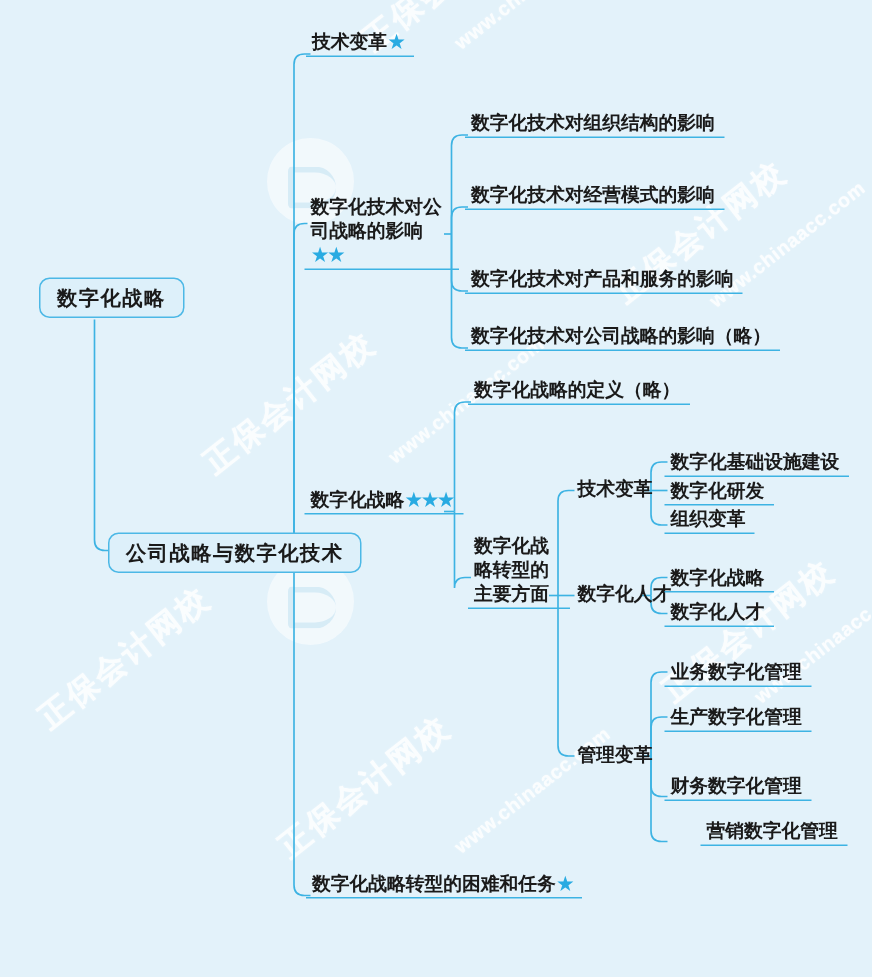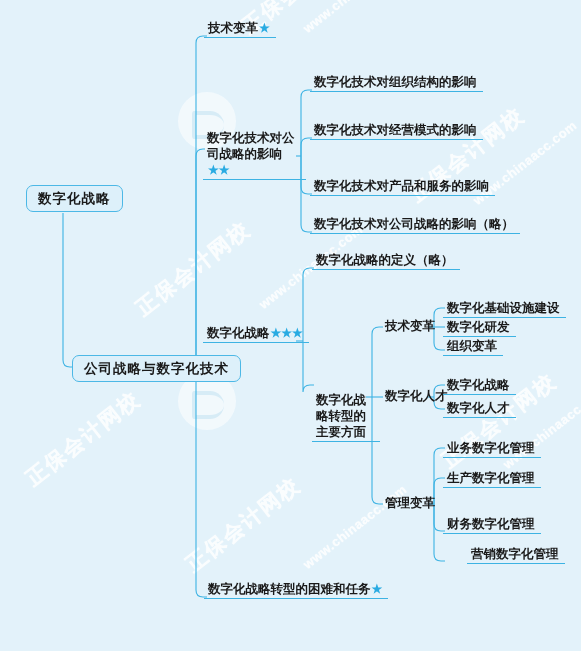--- a/index.html
+++ b/index.html
@@ -219,21 +219,21 @@
     <div class="node uline" style="left:310px; top:178px;">
       <span>数字化技术对产品和服务的影响</span>
     </div>
     <div class="node uline" style="left:310px; top:216px;">
       <span>数字化技术对公司战略的影响（略）</span>
     </div>
 
     <div class="node uline" style="left:312px; top:252px;">
       <span>数字化战略的定义（略）</span>
     </div>
-    <div class="node uline two-line" style="left:312px; top:392px; width:58px; text-align:left;">
+    <div class="node uline two-line" style="left:312px; top:356px; width:58px; text-align:left;">
       <span>数字化战略转型的主要方面</span>
     </div>
 
     <div class="node plain" style="left:381px; top:318px;">
       <span>技术变革</span>
     </div>
     <div class="node plain" style="left:381px; top:388px;">
       <span>数字化人才</span>
     </div>
     <div class="node plain" style="left:381px; top:495px;">

